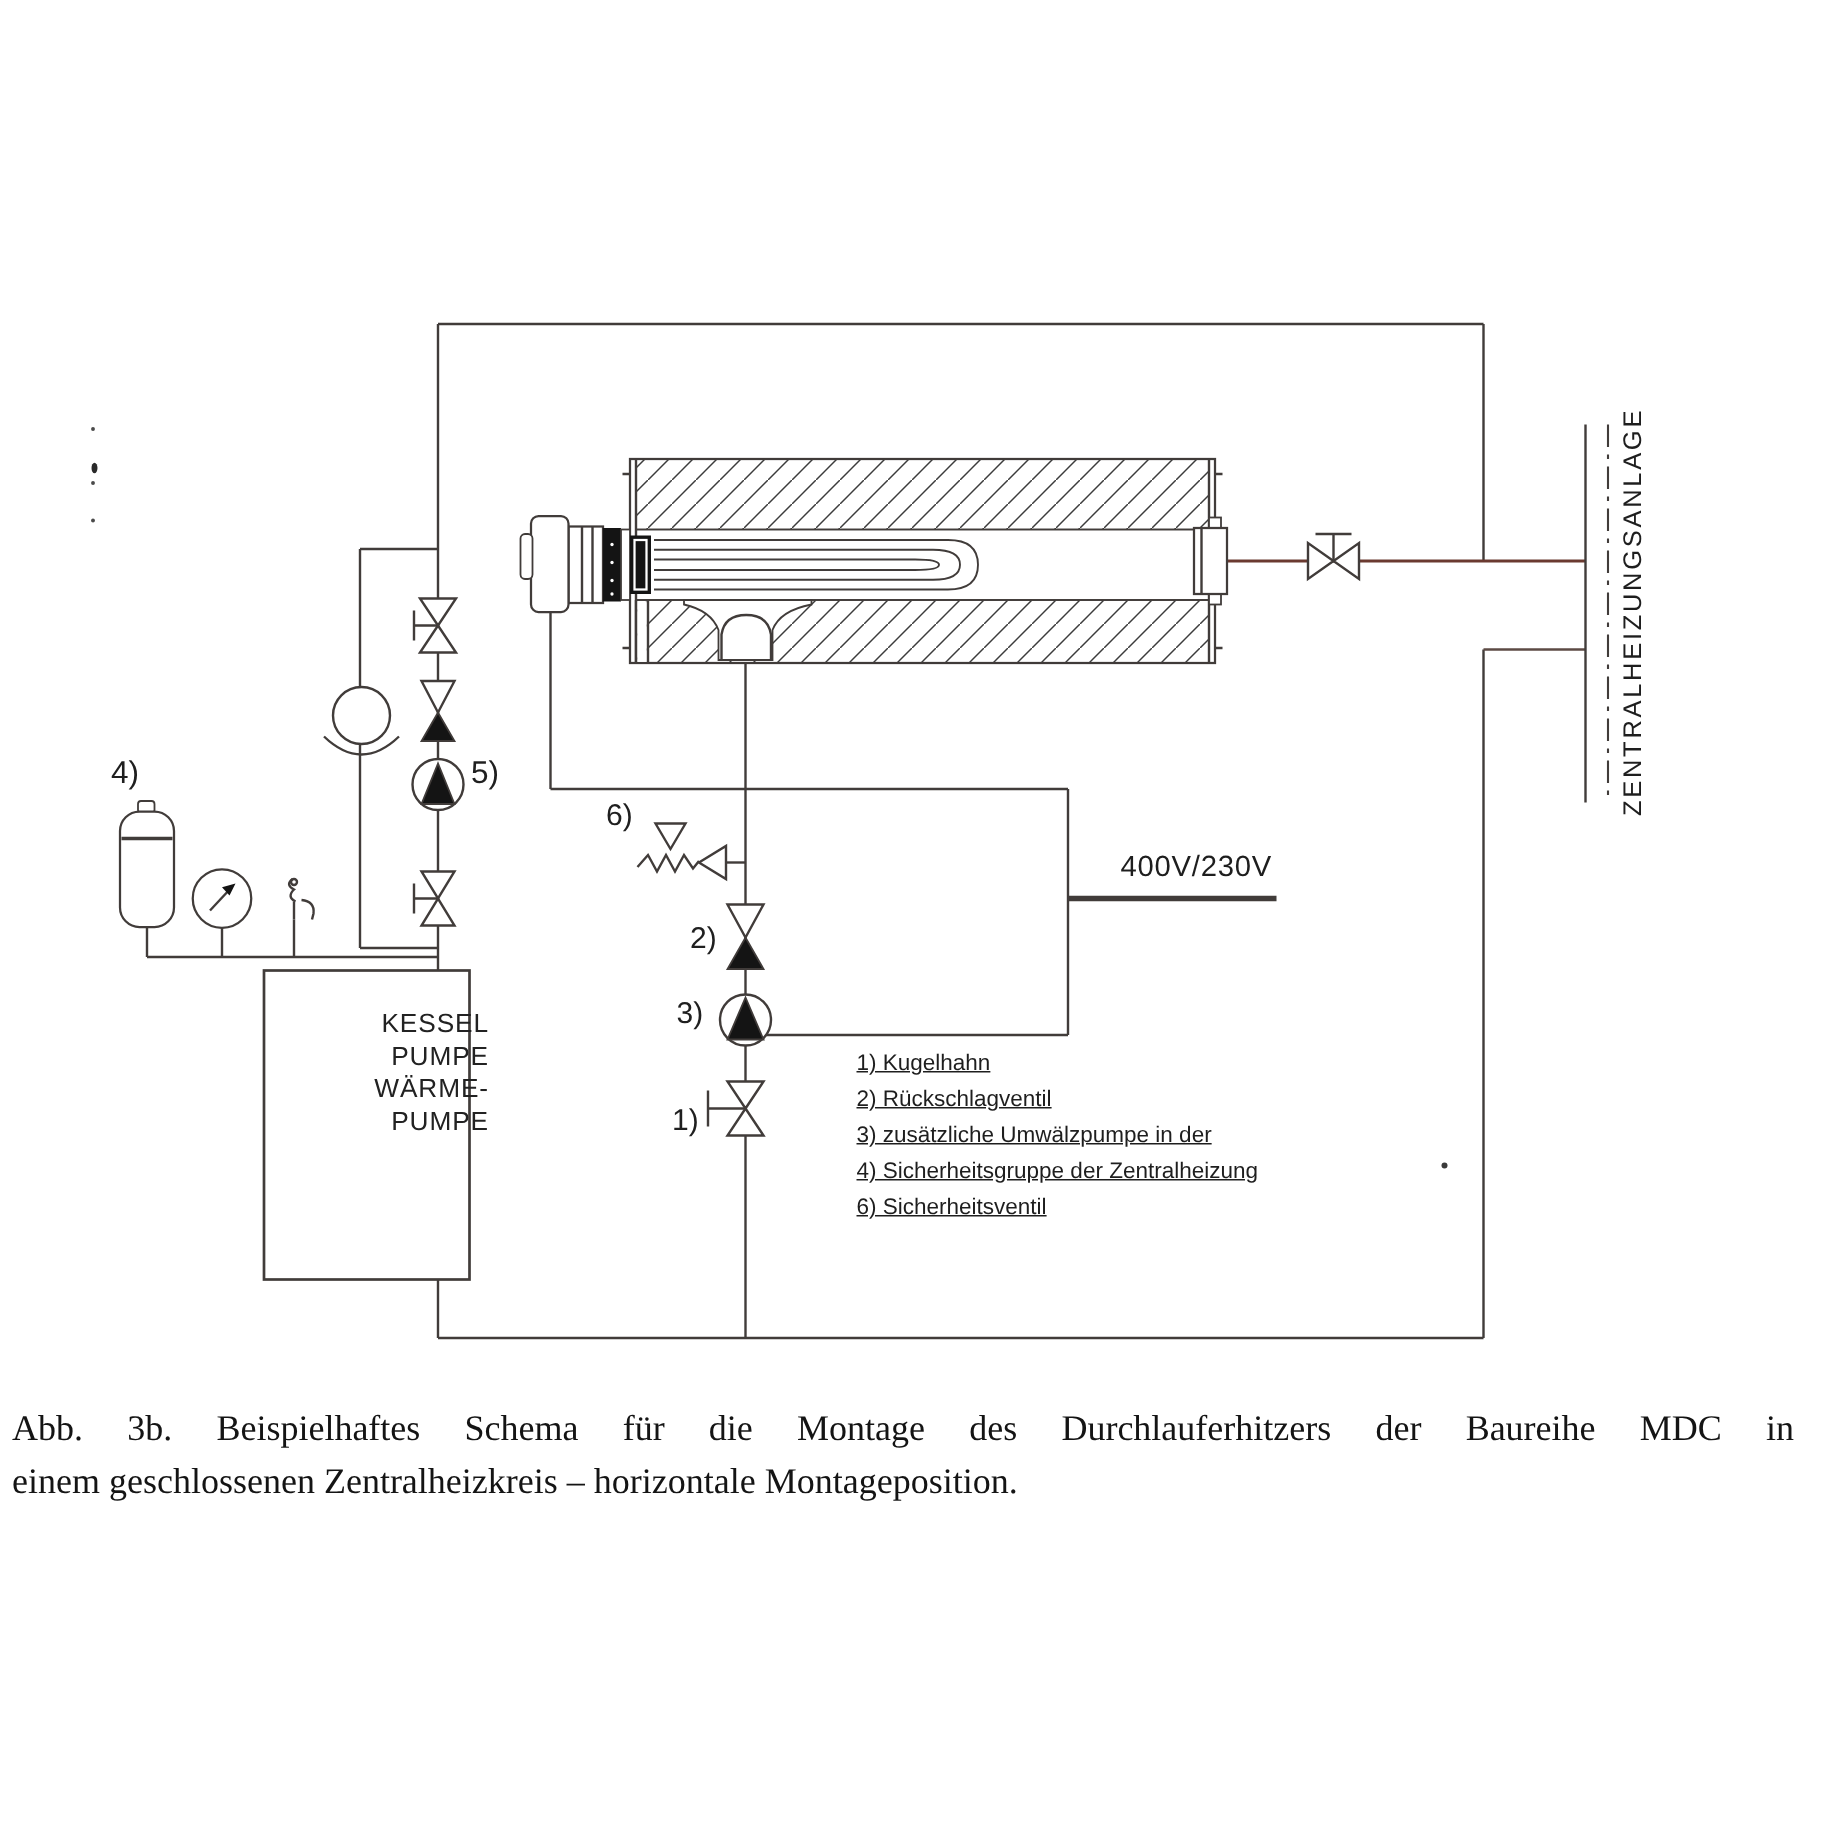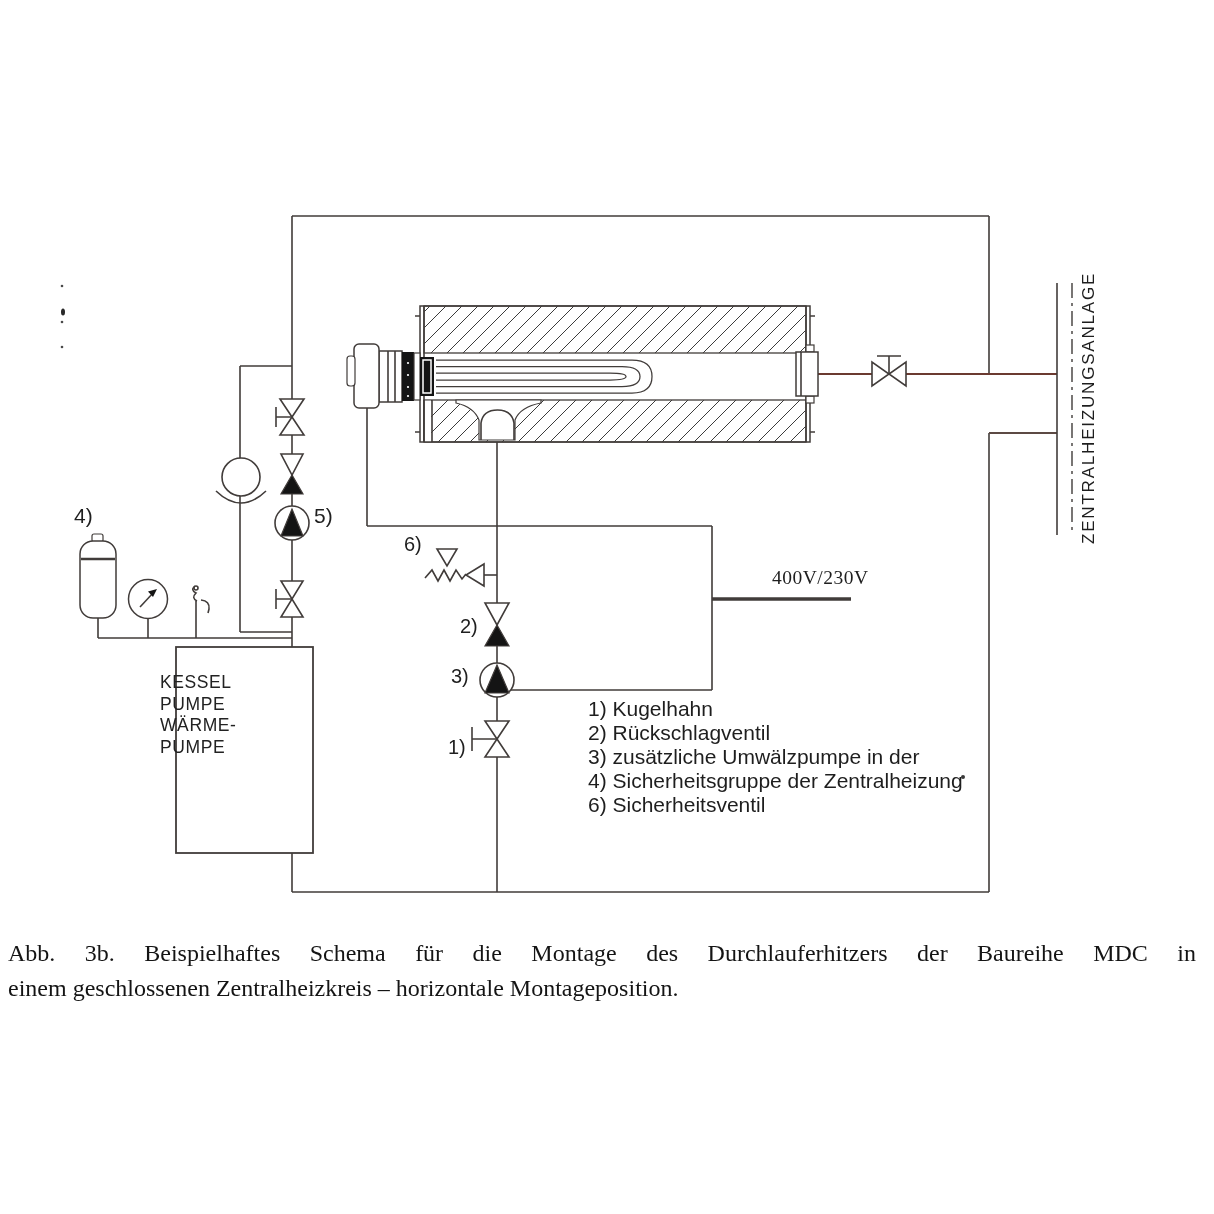--- a/index.html
+++ b/index.html
@@ -15,24 +15,24 @@
   .box{fill:#fff;stroke:var(--line);stroke-width:1.8;}
   .wb{fill:#fff;stroke:var(--line);stroke-width:1.5;}
   .wb2{fill:#fff;stroke:var(--line);stroke-width:1.2;}
   .hb{fill:url(#hatch);stroke:var(--line);stroke-width:1.3;}
   .tri{fill:#fff;stroke:var(--line);stroke-width:1.6;}
   .trif{fill:var(--blk);stroke:var(--line);stroke-width:1.2;}
   .elem{fill:none;stroke:var(--line);stroke-width:1.25;}
   .blkfill{fill:var(--blk);stroke:none;}
   .lbl{position:absolute;font-size:21px;color:#1f1f1f;}
   .lbl-sm{position:absolute;font-size:20px;color:#1f1f1f;}
-  #kessel-text{position:absolute;left:160px;top:672px;width:137px;text-align:left;
+  #kessel-text{position:absolute;left:189px;top:672px;width:137px;text-align:right;
                font-size:17.5px;line-height:21.5px;letter-spacing:0.6px;color:#222;}
-  #legend{position:absolute;left:588px;top:697px;font-size:21px;line-height:24px;color:#1e1e1e;}
-  #voltage{position:absolute;left:772px;top:567px;font-size:19.5px;letter-spacing:0.5px;color:#1e1e1e;font-family:Liberation Serif, serif;}
+  #legend{position:absolute;left:571px;top:697px;font-size:15px;line-height:24px;color:#1e1e1e;text-decoration:underline;}
+  #voltage{position:absolute;left:747px;top:567px;font-size:19.5px;letter-spacing:0.5px;color:#1e1e1e;}
   #zentral{position:absolute;left:955px;top:398px;width:270px;height:22px;
            transform:rotate(-90deg);transform-origin:center;text-align:center;
            font-size:17px;letter-spacing:1.8px;white-space:nowrap;color:#1e1e1e;}
   #caption{position:absolute;left:8px;top:936px;width:1188px;
            font-family:"Liberation Serif",serif;font-size:24px;line-height:35px;color:#141414;}
   #caption .j{text-align:justify;text-align-last:justify;}
 </style>
 </head>
 <body>
 

